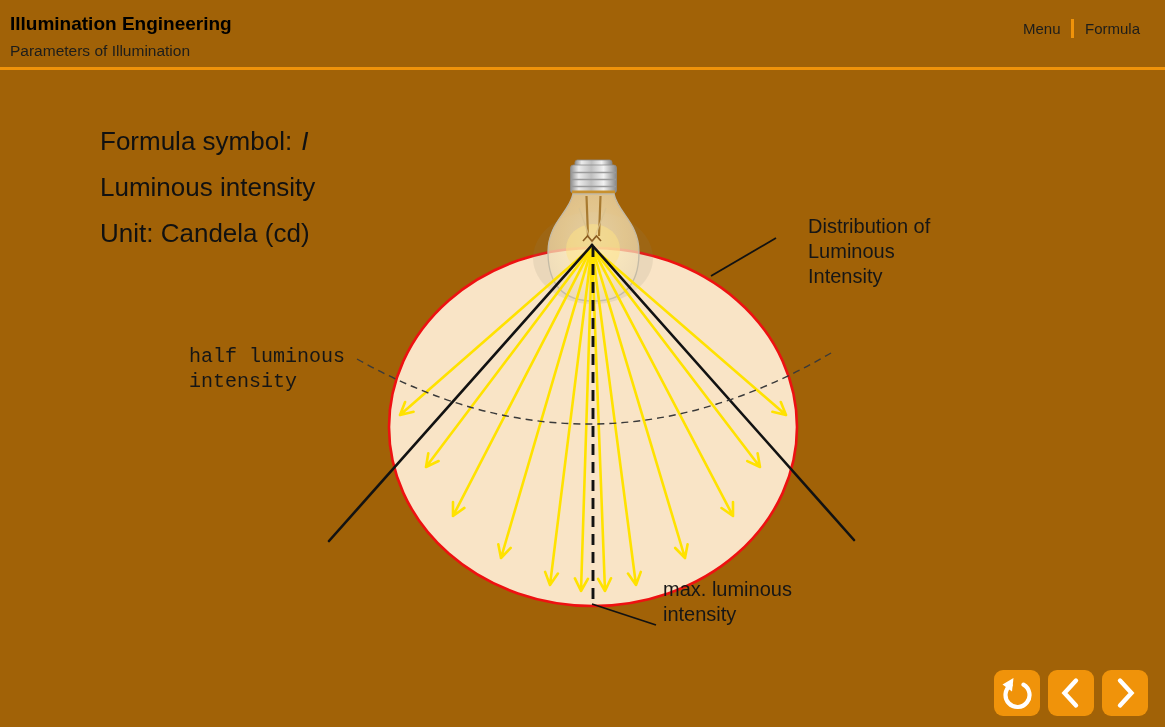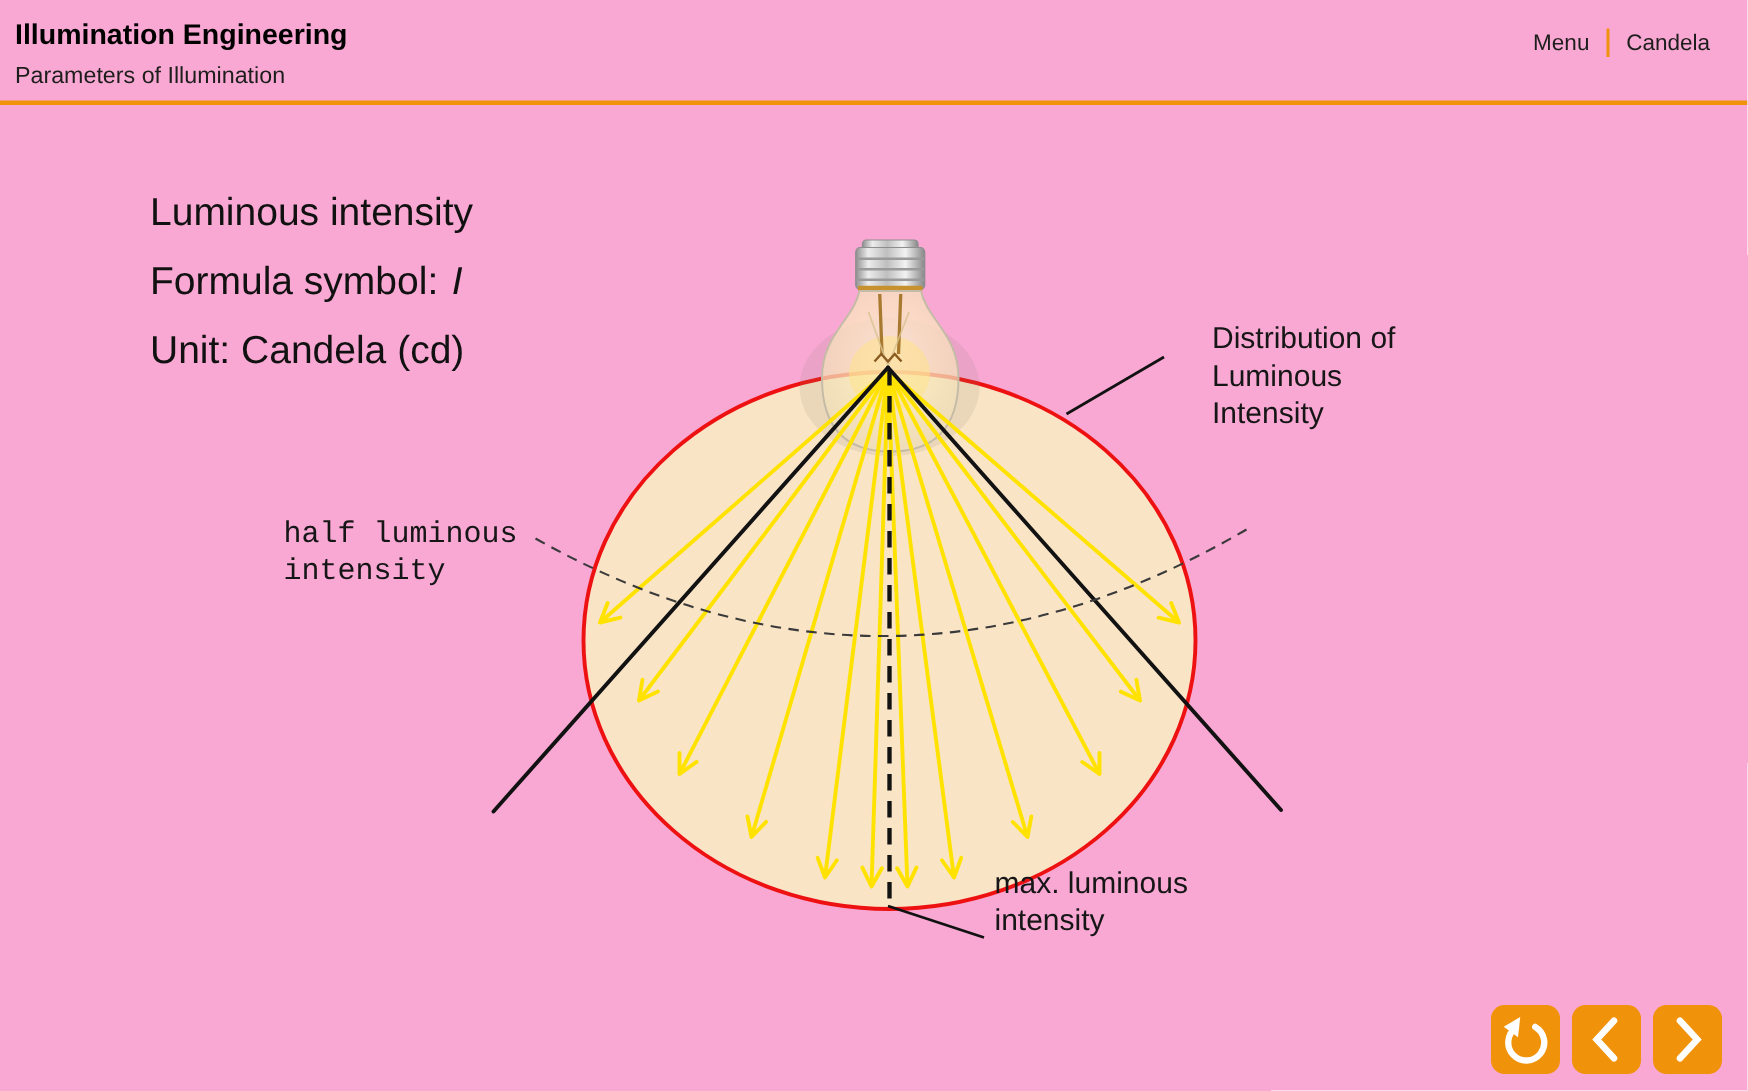--- a/index.html
+++ b/index.html
@@ -1,17 +1,17 @@
 <!DOCTYPE html>
 <html style="--accent: #F0930A; --red: #EE1111; --beam-yellow: #FFE200; --ellipse-fill: #F9E4C6; --text: #1D1D1B;"><head>
 <meta charset="utf-8">
 <style>
   html,body{margin:0;padding:0;background:#ffffff;}
   .app{
-    position:relative;width:1165px;height:727px;overflow:hidden;background:#f9a8d4;
+    position:relative;width:1165px;height:727px;overflow:hidden;background:#a16207;
     font-family:"Liberation Sans",sans-serif;color:var(--text,#1d1d1b);
   }
   
   .hdr-title{position:absolute;left:10px;top:13px;font-size:19px;font-weight:bold;color:#000;white-space:nowrap;}
   .hdr-sub{position:absolute;left:10px;top:42px;font-size:15.5px;color:#1d1d1b;white-space:nowrap;}
   .hdr-nav{position:absolute;right:25px;top:19px;display:flex;align-items:center;gap:11px;font-size:15px;margin-left:36px;}
   .hdr-link{color:#1d1d1b;cursor:pointer;text-decoration:none;}
   .nav-sep{width:2.5px;height:19px;background:var(--accent,#f0930a);}
   .hdr-rule{position:absolute;left:0;top:67px;width:100%;height:2.5px;background:var(--accent,#f0930a);}
   
@@ -40,27 +40,27 @@
 </head>
 <body>
 
 <div class="app">
 
   <div class="hdr-title">Illumination Engineering</div>
   <div class="hdr-sub">Parameters of Illumination</div>
   <div class="hdr-nav">
     <a class="hdr-link">Menu</a>
     <span class="nav-sep"></span>
-    <a class="hdr-link">Candela</a>
+    <a class="hdr-link">Formula</a>
   </div>
   <div class="hdr-rule"></div>
 
   <div class="facts">
+    <div class="row"><span>Formula symbol:</span><span class="formula-symbol">I</span></div>
     <div class="row">Luminous intensity</div>
-    <div class="row"><span>Formula symbol:</span><span class="formula-symbol">I</span></div>
     <div class="row">Unit: Candela (cd)</div>
   </div>
 
   <svg class="diagram" viewBox="0 0 1165 727">
     <defs>
       <radialGradient id="glassGrad" cx="50%" cy="42%" r="62%">
         <stop offset="0%" stop-color="#FFF7DB"></stop>
         <stop offset="55%" stop-color="#FBEABE"></stop>
         <stop offset="100%" stop-color="#EFDCB8"></stop>
       </radialGradient>

